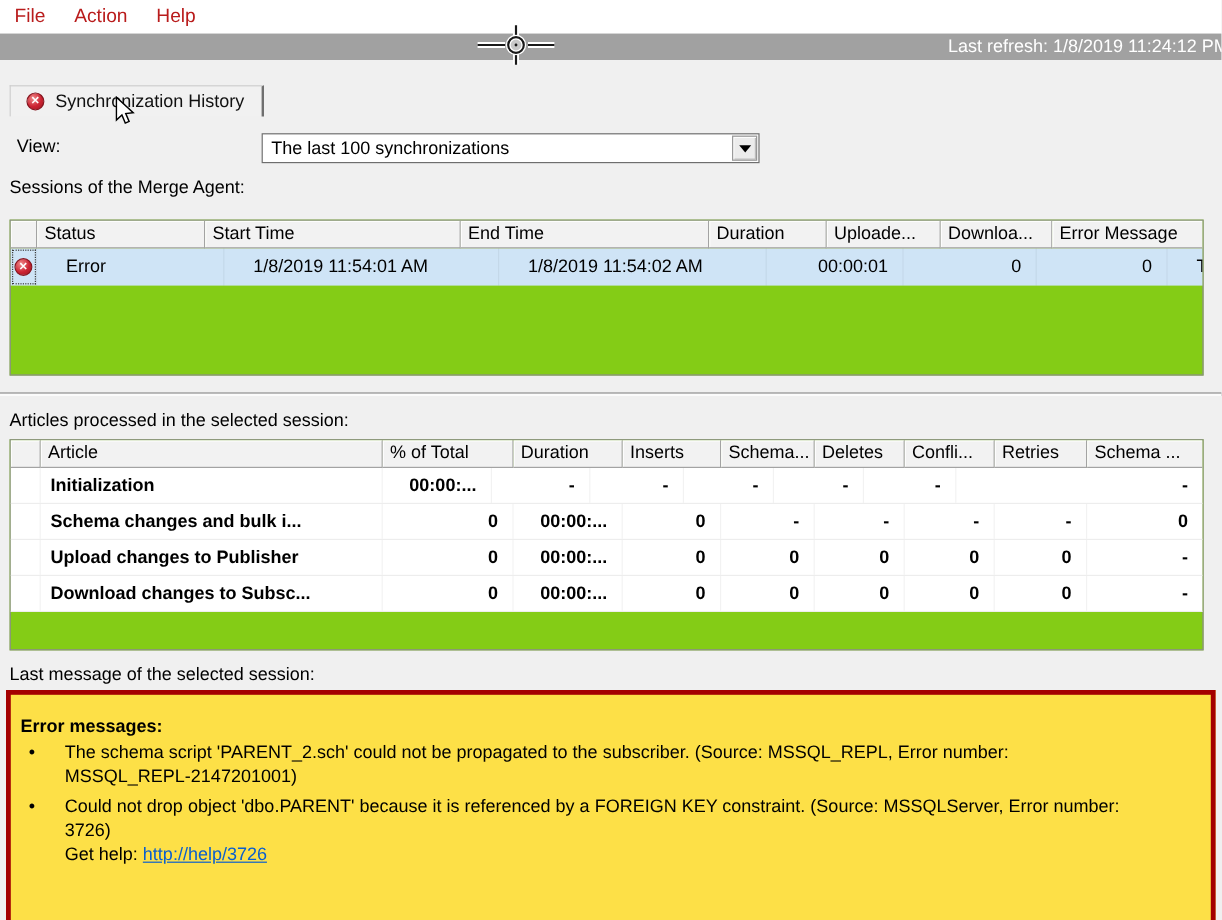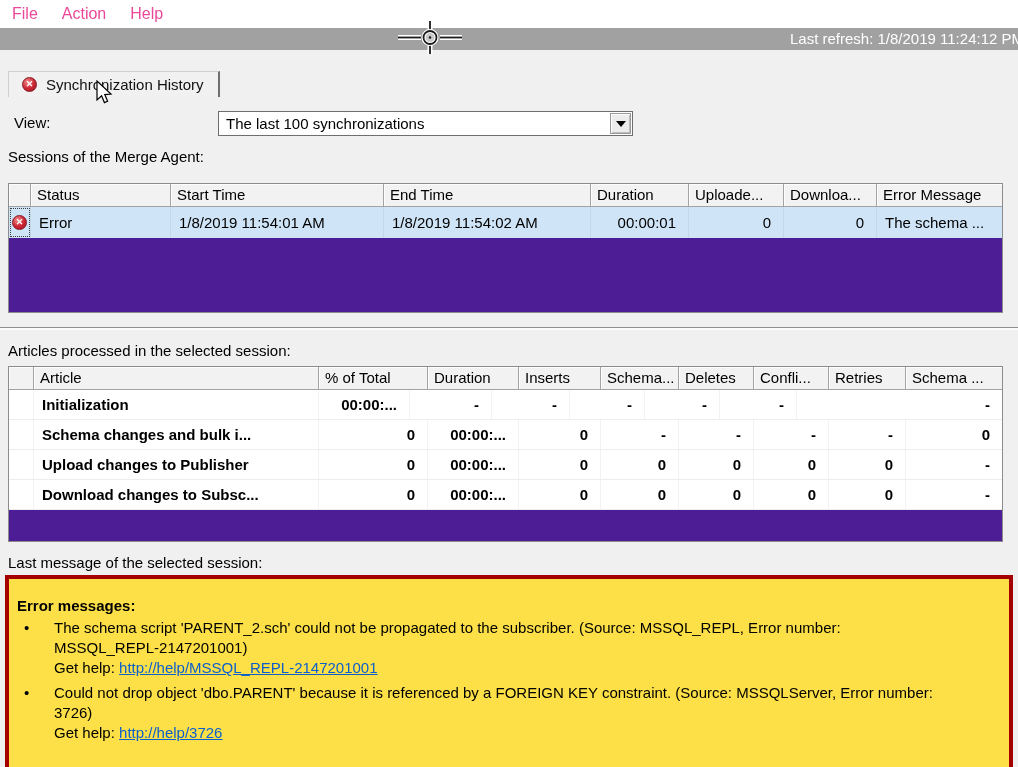--- a/index.html
+++ b/index.html
@@ -3,21 +3,21 @@
 <meta charset="utf-8">
 <style>
   html,body{margin:0;padding:0;}
   body{
     width:1018px;height:767px;position:relative;overflow:hidden;
     background:#f0f0f0;color:#000;
     font-family:"Liberation Sans", sans-serif;font-size:15px;
   }
   
   .menubar{position:absolute;left:0;top:0;width:1018px;height:28px;background:#ffffff;display:flex;align-items:center;}
-  .menu-item{padding:0 12px;height:28px;line-height:28px;font-size:16px;color:#ec4899;cursor:default;}
+  .menu-item{padding:0 12px;height:28px;line-height:28px;font-size:16px;color:#b91c1c;cursor:default;}
   
   .toolbar{position:absolute;left:0;top:28px;width:1018px;height:22px;background:#a1a1a1;}
   .refresh{position:absolute;right:-6px;top:0;height:22px;line-height:22px;color:#ffffff;font-size:15px;white-space:nowrap;}
   .crosshair{position:absolute;left:397px;top:20px;z-index:4;}
   
   .tab{position:absolute;left:8px;top:71px;width:212px;height:26px;background:#f1f1f1;
        border-top:1px solid #cfcfcf;border-left:1px solid #cfcfcf;border-right:2px solid #6f6f6f;
        display:flex;align-items:center;box-sizing:border-box;}
   .tab-label{margin-left:9px;color:#111;}
   .cursor{position:absolute;left:96px;top:80px;z-index:6;}
@@ -36,29 +36,29 @@
   .combo-btn{position:absolute;right:1px;top:1px;bottom:1px;width:21px;background:#ececec;
          border:1px solid #9a9a9a;box-shadow:inset 1px 1px 0 #fdfdfd, inset -1px -1px 0 #bdbdbd;
          display:flex;align-items:center;justify-content:center;box-sizing:border-box;}
   .tri{width:0;height:0;border-left:5px solid transparent;border-right:5px solid transparent;border-top:6px solid #000;}
   
   .sec-label{position:absolute;left:8px;white-space:nowrap;}
   #lbl-sessions{top:148px;}
   #lbl-articles{top:342px;}
   #lbl-lastmsg{top:554px;}
   
-  .grid{position:absolute;background:#4c1d95;border:1px solid #8c8c8c;box-sizing:border-box;}
+  .grid{position:absolute;background:#84cc16;border:1px solid #8c8c8c;box-sizing:border-box;}
   #grid1{left:8px;top:183px;width:995px;height:130px;}
   #grid2{left:8px;top:366px;width:995px;height:176px;}
   .hrow{display:flex;height:23px;}
   .hcell{box-sizing:border-box;background:#f2f2f2;border-right:1px solid #a3a3a3;border-bottom:1px solid #a3a3a3;
          box-shadow:inset 1px 1px 0 #fdfdfd;padding:2px 0 0 6px;white-space:nowrap;overflow:hidden;cursor:default;}
   .hcell.last{border-right:none;}
   .drow{display:flex;align-items:center;}
-  #grid1 .drow{height:31px;background:#cfe4f6;}
+  #grid1 .drow{height:31px;background:#cfe4f6;gap:16px;}
   #grid2 .drow{height:29px;background:#fff;border-bottom:1px solid #ededed;font-weight:bold;}
   .dcell{box-sizing:border-box;white-space:nowrap;overflow:hidden;height:100%;display:flex;align-items:center;
          border-right:1px solid rgba(0,0,0,0.05);}
   .dcell.last{border-right:none;}
   .L{padding-left:8px;}
   .R{justify-content:flex-end;padding-right:12px;}
   .icon-cell{justify-content:center;}
   .focus{outline:1px dotted #3c3c3c;outline-offset:-2px;}
   
   .t1c0{width:22px;flex:0 0 22px;} .t1c1{width:140px;flex:0 0 140px;} .t1c2{width:213px;flex:0 0 213px;}
@@ -226,24 +226,20 @@
 
 <div class="sec-label" id="lbl-lastmsg">Last message of the selected session:</div>
 
 <div class="errbox">
   <div class="err-head">Error messages:</div>
 
   <div class="bullet">
     <span class="dot">•</span>
     <div class="bline">The schema script 'PARENT_2.sch' could not be propagated to the subscriber. (Source: MSSQL_REPL, Error number:</div>
     <div class="bline">MSSQL_REPL-2147201001)</div>
-    <div class="help">
-      <span>Get help:</span>
-      <a>http://help/MSSQL_REPL-2147201001</a>
-    </div>
   </div>
 
   <div class="bullet" style="margin-top:5px;">
     <span class="dot">•</span>
     <div class="bline">Could not drop object 'dbo.PARENT' because it is referenced by a FOREIGN KEY constraint. (Source: MSSQLServer, Error number:</div>
     <div class="bline">3726)</div>
     <div class="help">
       <span>Get help:</span>
       <a>http://help/3726</a>
     </div>

